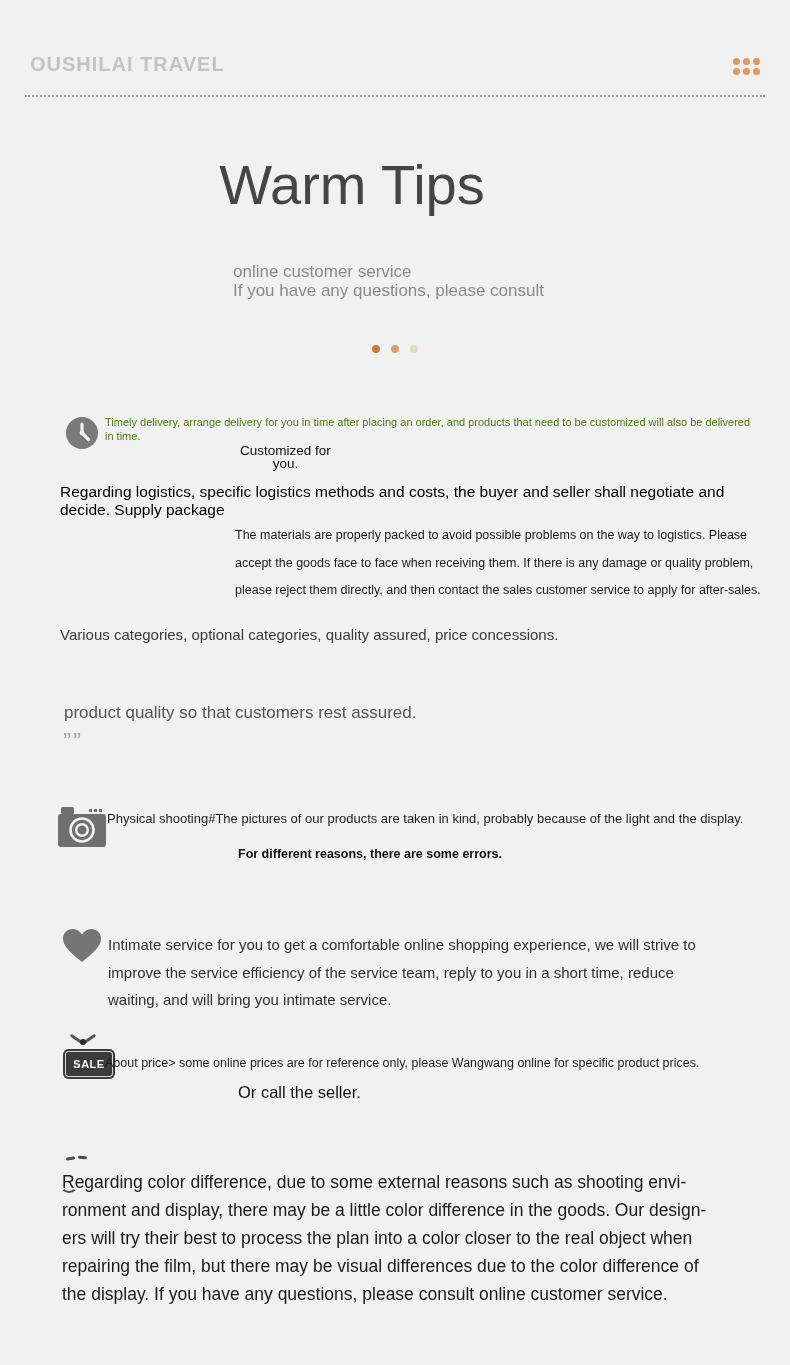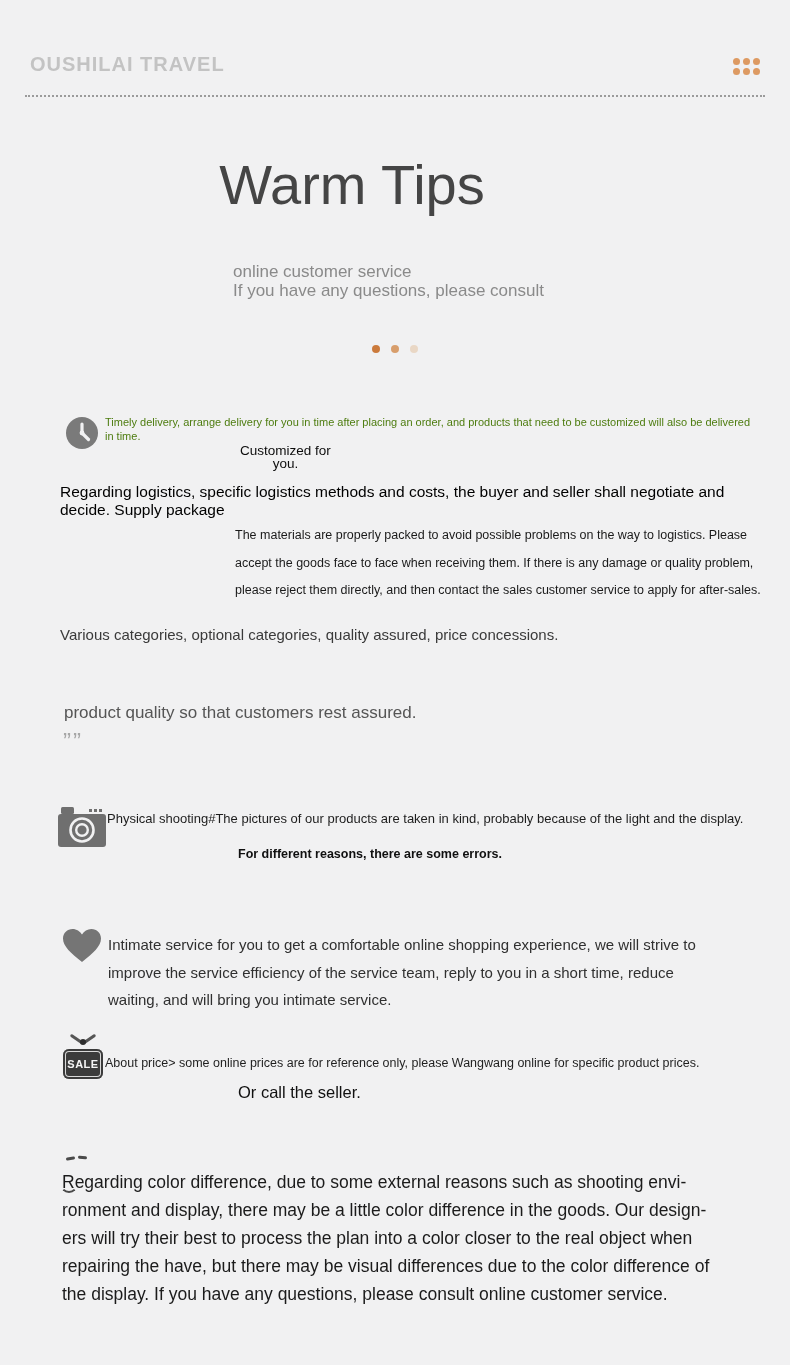--- a/index.html
+++ b/index.html
@@ -85,21 +85,21 @@
     border:2.5px solid #4a4a4a;border-top:none;border-left-color:transparent;border-right-color:transparent;
     border-radius:0 0 10px 10px;}
 
   
   .sale-sign{position:relative;width:44px;height:44px;}
   .sale-sign .knob{position:absolute;left:19px;top:0;width:6px;height:6px;background:#2e2e2e;border-radius:50%;}
   .sale-sign .string-l,.sale-sign .string-r{position:absolute;top:3px;width:15px;height:2.5px;background:#555;border-radius:2px;}
   .sale-sign .string-l{left:7px;transform:rotate(35deg);transform-origin:right center;}
   .sale-sign .string-r{left:22px;transform:rotate(-35deg);transform-origin:left center;}
   .sale-sign .board{
-    position:absolute;left:2px;top:10px;width:40px;height:30px;
+    position:absolute;left:2px;top:10px;width:52px;height:30px;
     background:#3b3b3b;border-radius:6px;
     display:flex;align-items:center;justify-content:center;
     box-shadow:inset 0 0 0 2px #3b3b3b, inset 0 0 0 3px #d9d9d9;
   }
   .sale-sign .board span{
     color:#f5f5f5;font-size:11px;font-weight:bold;letter-spacing:.5px;
     font-family:"Liberation Sans", sans-serif;
   }
 </style>
 </head>
@@ -185,15 +185,15 @@
 
 <div class="abs deco-dashes">
     <i></i>
     <i></i>
   </div>
 <div class="abs deco-arc"></div>
 <div class="abs colordiff">
   <div>Regarding color difference, due to some external reasons such as shooting envi-</div>
   <div>ronment and display, there may be a little color difference in the goods. Our design-</div>
   <div>ers will try their best to process the plan into a color closer to the real object when</div>
-  <div>repairing the have, but there may be visual differences due to the color difference of</div>
+  <div>repairing the film, but there may be visual differences due to the color difference of</div>
   <div>the display. If you have any questions, please consult online customer service.</div>
 </div>
 
 </body></html>

